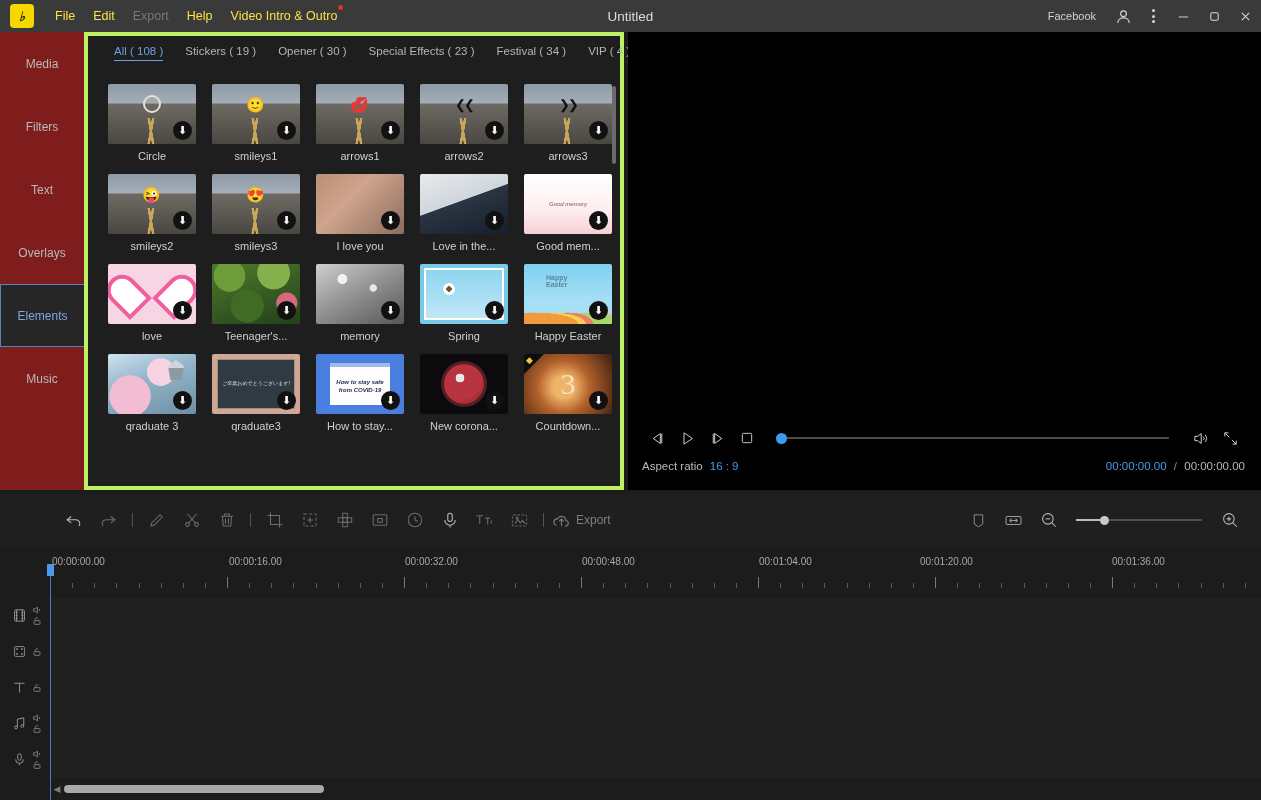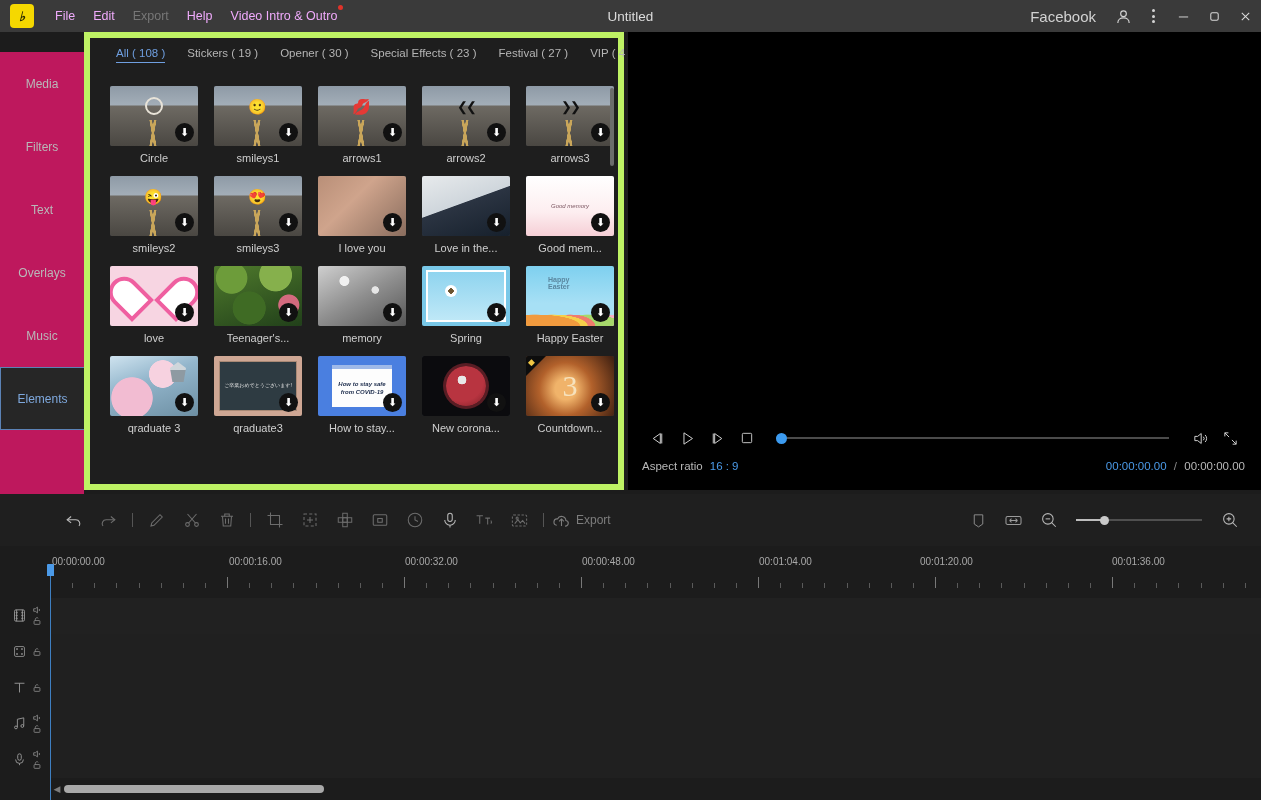--- a/index.html
+++ b/index.html
@@ -19,72 +19,71 @@
     background: #3a3a3a;
     display: flex; align-items: center;
   }
   .logo {
     width: 24px; height: 24px; margin-left: 10px; border-radius: 4px;
     background: #f5d800; display: flex; align-items: center; justify-content: center;
     color: #2a2a00; font-size: 13px; font-weight: bold; font-style: italic;
   }
   .menu { display: flex; align-items: center; margin-left: 12px; }
   .menu-item {
-    font-size: 12.5px; color: #f0abfc; padding: 4px 9px; position: relative;
+    font-size: 12.5px; color: #fde047; padding: 4px 9px; position: relative;
     white-space: nowrap;
   }
   .menu-item.disabled { color: #777; }
   .menu-dot {
     position: absolute; right: 3px; top: 0px; width: 5px; height: 5px;
     border-radius: 50%; background: #e0332a;
   }
   .title-center {
     position: absolute; left: 0; right: 0; text-align: center;
     font-size: 13.5px; color: #dcdcdc; pointer-events: none;
   }
   .title-right {
     margin-left: auto; display: flex; align-items: center; height: 32px;
   }
-  .tb-label { font-size: 15px; color: #d2d2d2; margin-right: 12px; }
+  .tb-label { font-size: 11px; color: #d2d2d2; margin-right: 12px; }
   .tb-icon {
     width: 30px; height: 32px; display: flex; align-items: center; justify-content: center;
     color: #d4d4d4;
   }
   .win-btn {
     width: 31px; height: 32px; display: flex; align-items: center; justify-content: center;
     color: #dadada; font-size: 13px;
   }
   .dots { display: flex; flex-direction: column; gap: 2.5px; align-items: center; }
   .dots i { width: 3px; height: 3px; border-radius: 50%; background: #d4d4d4; display: block; }
 
   
   .save-status {
     position: absolute; right: 8px; top: 36px;
     font-size: 11px; color: #9d9d9d; display: flex; align-items: center; gap: 3px;
   }
 
   
   .sidebar {
     position: absolute; left: 0; top: 32px; width: 84px; height: 458px;
-    background: #be185d;
-    margin-top: 20px;
+    background: #7f1d1d;
   }
   .side-item {
     height: 63px; display: flex; align-items: center; justify-content: center;
     font-size: 12px; color: #b9b9b9; position: relative;
   }
   .side-item.active {
     color: #7ea8dd; background: #262626;
     border: 1px solid #5b82b5; border-right: none;
   }
 
   
   .panel {
     position: absolute; left: 84px; top: 32px; width: 540px; height: 458px;
-    background: #1e1e1e; border: 6px solid #bef264;
+    background: #1e1e1e; border: 4px solid #bef264;
   }
   .cat-tabs {
     height: 34px; display: flex; align-items: center; padding-left: 26px; gap: 22px;
   }
   .cat-tab { font-size: 11.5px; color: #b5b5b5; position: relative; padding-bottom: 4px; white-space: nowrap; }
   .cat-tab.active { color: #6f9fe0; }
   .cat-tab.active:after {
     content: ""; position: absolute; left: 0; right: 0; bottom: 0;
     height: 1px; background: #6f9fe0;
   }
@@ -410,35 +409,35 @@
       </div>
       <div class="side-item">
         <span>Filters</span>
       </div>
       <div class="side-item">
         <span>Text</span>
       </div>
       <div class="side-item">
         <span>Overlays</span>
       </div>
+      <div class="side-item active">
+        <span>Elements</span>
+      </div>
       <div class="side-item">
         <span>Music</span>
-      </div>
-      <div class="side-item active">
-        <span>Elements</span>
       </div>
     </div>
 
   <div class="panel">
     <div class="cat-tabs" id="cat-tabs">
         <div class="cat-tab active">All ( 108 )</div>
         <div class="cat-tab">Stickers ( 19 )</div>
         <div class="cat-tab">Opener ( 30 )</div>
         <div class="cat-tab">Special Effects ( 23 )</div>
-        <div class="cat-tab">Festival ( 27 )</div>
+        <div class="cat-tab">Festival ( 34 )</div>
         <div class="cat-tab">VIP ( 4 )</div>
       </div>
     <div class="grid-wrap">
       <div class="grid" id="elements-grid">
           <div class="cell">
             <div class="thumb">
               <div class="art-road"></div>
               <div class="ov ov-circle"></div>
               <div class="dl">⬇</div>
             </div>

